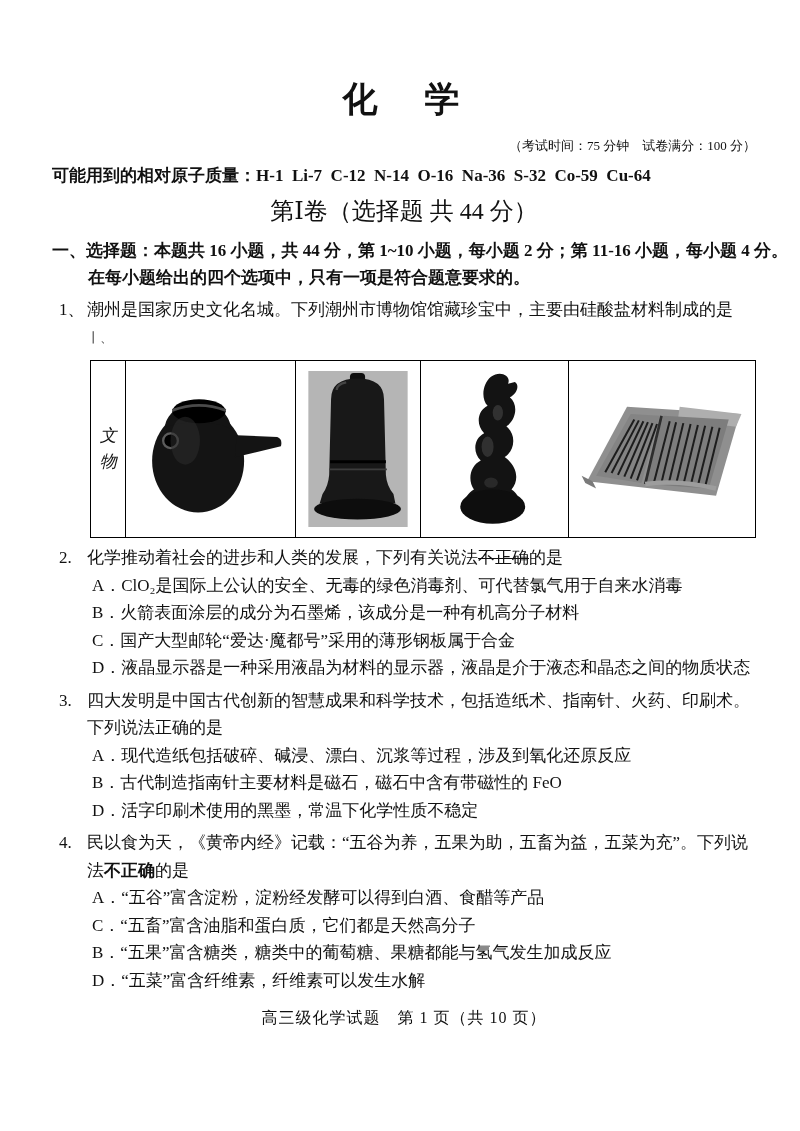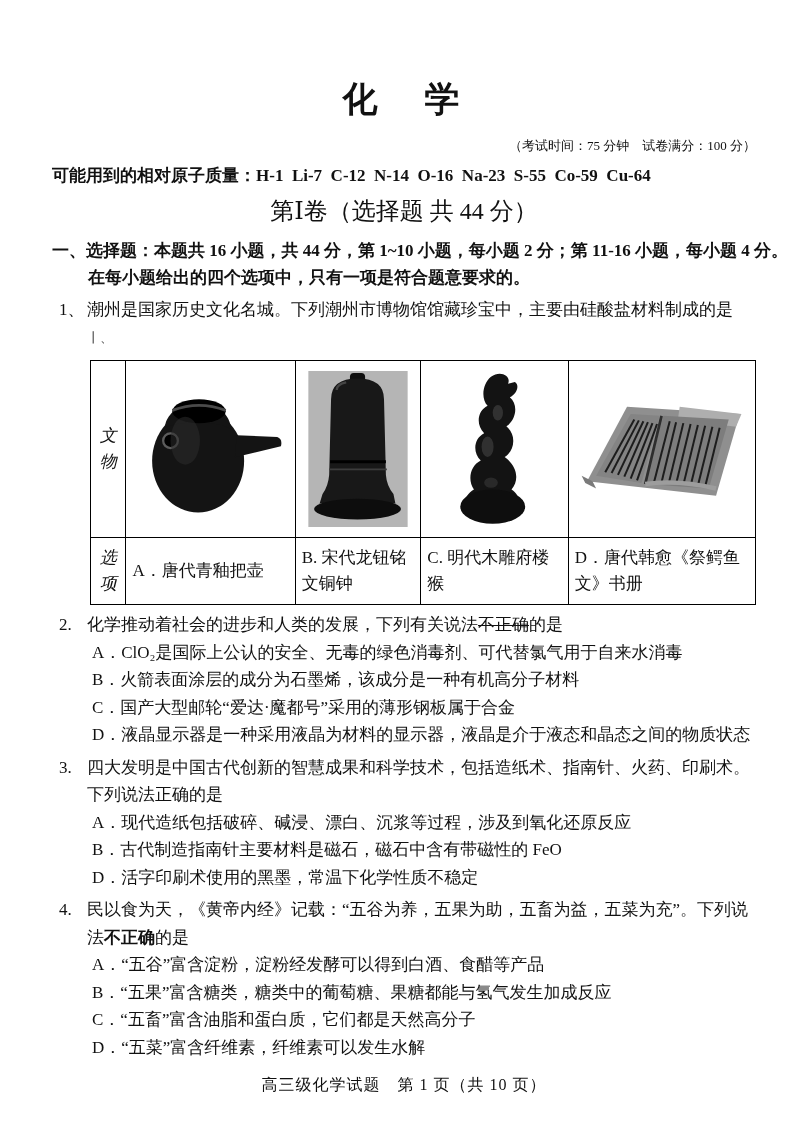--- a/index.html
+++ b/index.html
@@ -87,21 +87,21 @@
   svg { display: inline-block; vertical-align: middle; }
 </style>
 </head>
 <body>
 
 <div class="page">
   <div class="content">
 
     <div class="doc-title">化　学</div>
     <div class="exam-info">（考试时间：75 分钟　试卷满分：100 分）</div>
-    <div class="atomic-line"><span>可能用到的相对原子质量：</span><span>H-1  Li-7  C-12  N-14  O-16  Na-23  S-55  Co-59  Cu-64</span></div>
+    <div class="atomic-line"><span>可能用到的相对原子质量：</span><span>H-1  Li-7  C-12  N-14  O-16  Na-36  S-32  Co-59  Cu-64</span></div>
 
     <div class="section-title">第Ⅰ卷（选择题 共 44 分）</div>
 
     <div class="instr">
       <div class="instr-line1">一、选择题：本题共 16 小题，共 44 分，第 1~10 小题，每小题 2 分；第 11-16 小题，每小题 4 分。</div>
       <div class="instr-line2">在每小题给出的四个选项中，只有一项是符合题意要求的。</div>
     </div>
 
     <div class="question">
       <div class="stem">
@@ -164,27 +164,20 @@
                     <path d="M132 36 L 116 102"></path>
                     <path d="M140 37 L 124 103"></path>
                 <path d="M148 38 L 132 103"></path>
                     <path d="M156 39 L 140 104"></path>
               </g>
               <path d="M92 26 L 74 101" stroke="#2e2e2e" stroke-width="3"></path>
               <path d="M74 101 Q 110 96 152 106" stroke="#9d9d9d" stroke-width="5" fill="none"></path>
             </svg>
           </td>
         </tr>
-        <tr>
-          <td class="vert-head">选项</td>
-          <td class="opt-cell">A．唐代青釉把壶</td>
-          <td class="opt-cell">B. 宋代龙钮铭文铜钟</td>
-          <td class="opt-cell">C. 明代木雕府楼猴</td>
-          <td class="opt-cell">D．唐代韩愈《祭鳄鱼文》书册</td>
-        </tr>
       </tbody>
         </table>
     </div>
 
     <div class="question">
       <div class="stem">
         <span class="qnum">2.</span><span>化学推动着社会的进步和人类的发展，下列有关说法</span><span class="emph-strike">不正确</span><span>的是</span>
       </div>
       <div class="option">A．ClO₂是国际上公认的安全、无毒的绿色消毒剂、可代替氯气用于自来水消毒</div>
       <div class="option">B．火箭表面涂层的成分为石墨烯，该成分是一种有机高分子材料</div>
@@ -199,21 +192,21 @@
       <div class="option">A．现代造纸包括破碎、碱浸、漂白、沉浆等过程，涉及到氧化还原反应</div>
       <div class="option">B．古代制造指南针主要材料是磁石，磁石中含有带磁性的 FeO</div>
       <div class="option">D．活字印刷术使用的黑墨，常温下化学性质不稳定</div>
     </div>
 
     <div class="question">
       <div class="stem">
         <span class="qnum">4.</span><span>民以食为天，《黄帝内经》记载：“五谷为养，五果为助，五畜为益，五菜为充”。下列说法</span><span class="emph-bold">不正确</span><span>的是</span>
       </div>
       <div class="option">A．“五谷”富含淀粉，淀粉经发酵可以得到白酒、食醋等产品</div>
+      <div class="option">C．“五畜”富含油脂和蛋白质，它们都是天然高分子</div>
       <div class="option">B．“五果”富含糖类，糖类中的葡萄糖、果糖都能与氢气发生加成反应</div>
-      <div class="option">C．“五畜”富含油脂和蛋白质，它们都是天然高分子</div>
       <div class="option">D．“五菜”富含纤维素，纤维素可以发生水解</div>
     </div>
 
     <div class="footer">高三级化学试题　第 1 页（共 10 页）</div>
 
   </div>
 </div>
 
 </body></html>

